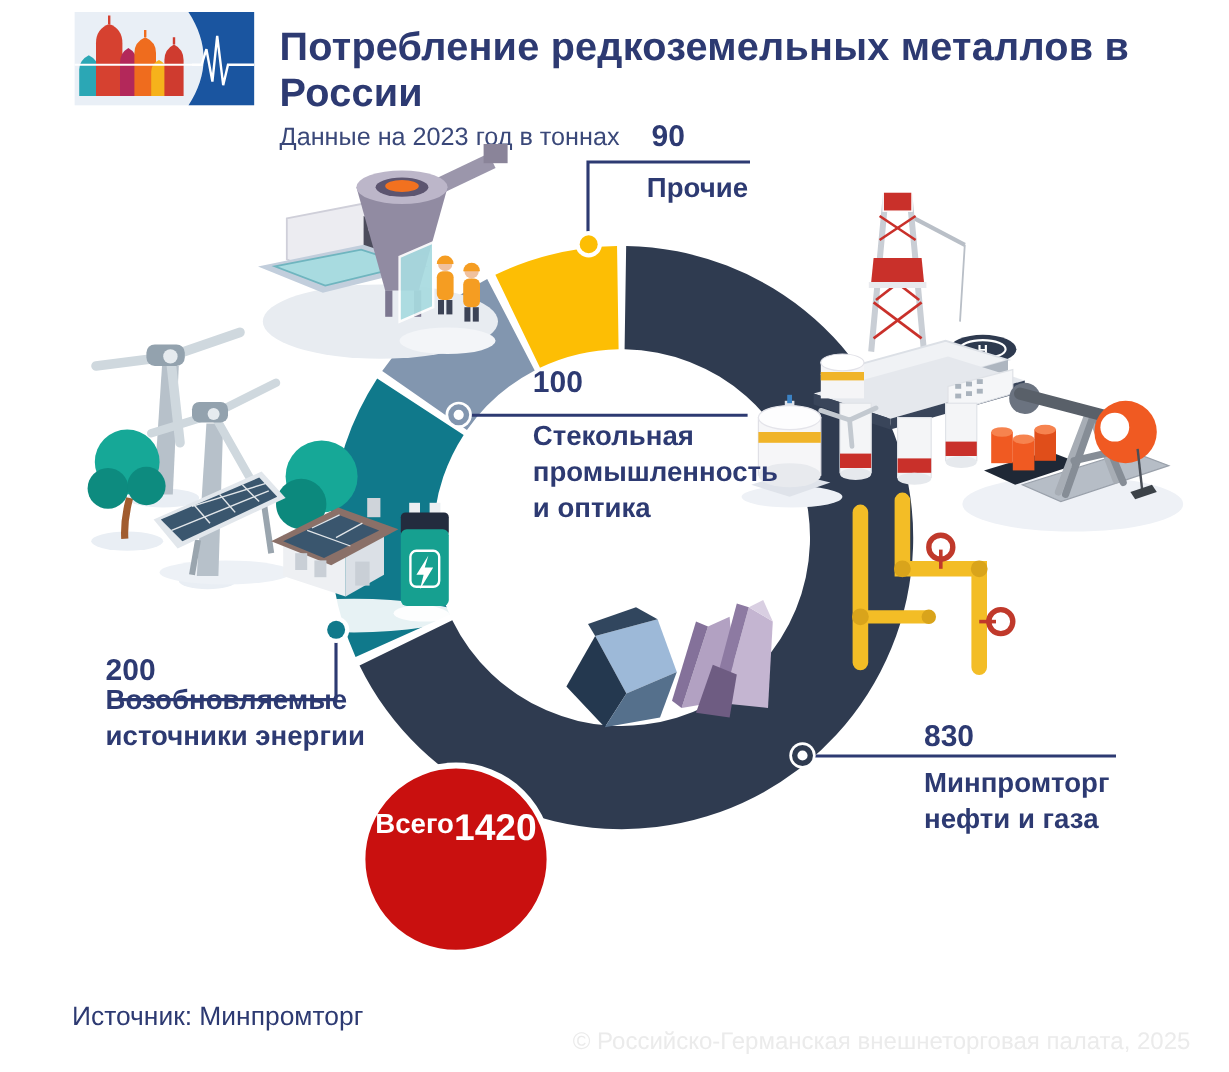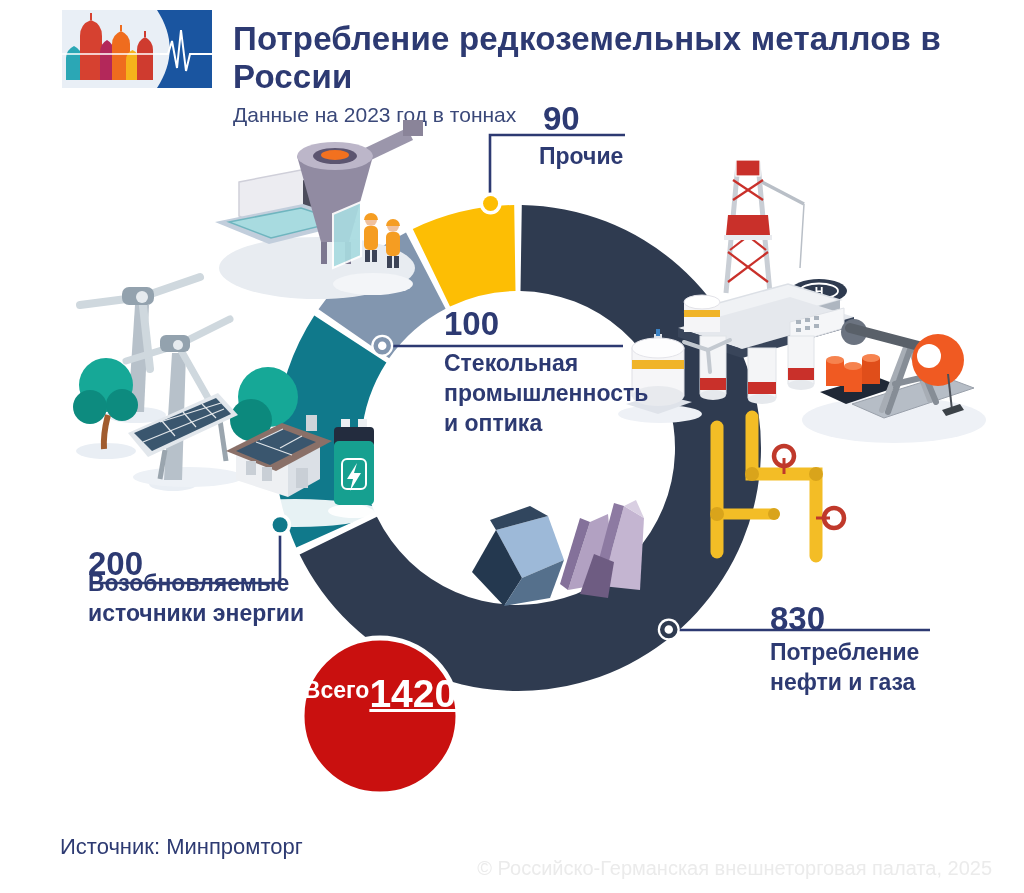--- a/index.html
+++ b/index.html
@@ -2,27 +2,27 @@
 <html style="--ink: #2d3a72; --wm: #ebebeb;"><head>
 <meta charset="utf-8">
 <style>
   :root{ --ink:#2d3a72; --wm:#ebebeb; }
   html,body{margin:0;padding:0;background:#fff;}
   .canvas{position:relative;width:1024px;height:893px;background:#fff;overflow:hidden;
           font-family:"Liberation Sans","DejaVu Sans",sans-serif;}
   .abs{position:absolute;}
   .title{font-size:33px;font-weight:700;color:var(--ink);letter-spacing:.2px;}
   .subtitle{font-size:21px;font-weight:400;color:#3a4879;margin-top:7px;}
-  .co-value{font-size:33px;font-weight:800;color:var(--ink);}
+  .co-value{font-size:25px;font-weight:800;color:var(--ink);}
   .co-label{font-size:23px;font-weight:700;color:var(--ink);line-height:30px;white-space:pre-line;}
   .callout-line{stroke:var(--ink);stroke-width:2.6;fill:none;}
   .total-text{display:flex;align-items:center;justify-content:center;
               color:#fff;text-align:center;}
   .total-word{font-size:23px;font-weight:700;}
-  .total-num{font-size:39px;font-weight:800;margin-top:8px;text-decoration:underline;}
+  .total-num{font-size:31px;font-weight:800;margin-top:8px;}
   .source{font-size:22px;font-weight:400;color:var(--ink);}
   .copyright{font-size:20px;font-weight:400;color:var(--wm);}
 </style>
 </head>
 <body>
 
 <div class="canvas">
 
   <svg class="abs" style="left:62px;top:10px;" width="150" height="78" viewBox="0 0 150 78">
     <rect x="0" y="0" width="150" height="78" fill="#e9eff6"></rect>
@@ -320,21 +320,21 @@
   <div class="abs co-value" style="left:444px;top:305px;">100</div>
   <div class="abs co-label" style="left:444px;top:348px;">Стекольная
 промышленность
 и оптика</div>
 
   <div class="abs co-value" style="left:88px;top:545px;">200</div>
   <div class="abs co-label" style="left:88px;top:568px;">Возобновляемые
 источники энергии</div>
 
   <div class="abs co-value" style="left:770px;top:600px;">830</div>
-  <div class="abs co-label" style="left:770px;top:637px;">Потребление
+  <div class="abs co-label" style="left:770px;top:637px;">Минпромторг
 нефти и газа</div>
 
   <div class="abs total-text" style="left:302px;top:664px;width:156px;">
     <div class="total-word">Всего</div>
     <div class="total-num">1420</div>
   </div>
 
   <div class="abs source" style="left:60px;top:834px;">Источник: Минпромторг</div>
   <div class="abs copyright" style="right:32px;top:857px;">© Российско-Германская внешнеторговая палата, 2025</div>
 

